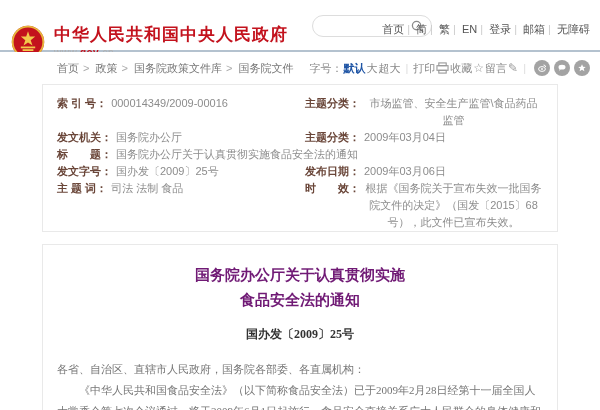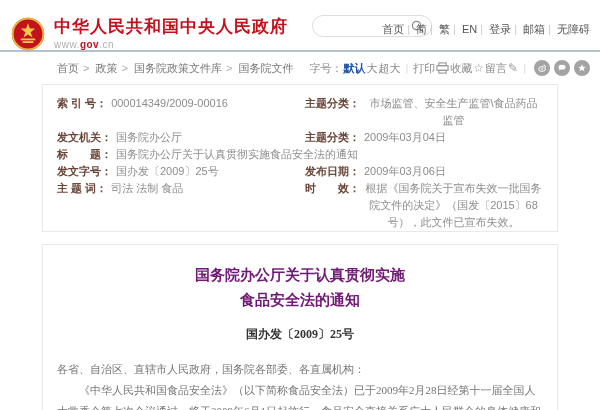--- a/index.html
+++ b/index.html
@@ -2,21 +2,21 @@
 <html><head>
 <meta charset="utf-8">
 <style>
   * { margin:0; padding:0; box-sizing:border-box; }
   html,body { width:600px; height:410px; overflow:hidden; background:#fff;
     font-family:"Liberation Sans","DejaVu Sans",sans-serif; }
 
   
   .header { position:relative; height:52px; background:#fff;
     border-bottom:2px solid #b4c2cf; }
-  .logo-wrap { position:absolute; left:10px; top:16px; display:flex; align-items:flex-start; }
+  .logo-wrap { position:absolute; left:10px; top:24px; display:flex; align-items:flex-start; }
   .emblem { width:36px; height:36px; }
   .site-id { margin-left:8px; }
   .site-title { font-size:17px; font-weight:bold; color:#c3121d; letter-spacing:1px; line-height:22px; }
   .site-url { font-size:10px; color:#b0b0b0; line-height:14px; letter-spacing:.5px; }
   .site-url .gov { color:#c3121d; font-weight:bold; }
   .search-pill { position:absolute; left:312px; top:15px; width:120px; height:22px;
     border:1px solid #ddd; border-radius:11px; background:#fff; display:flex;
     align-items:center; justify-content:flex-end; padding-right:7px; }
   .search-pill input { border:none; outline:none; flex:1; height:18px; font-size:11px;
     padding-left:10px; background:transparent; color:#666; min-width:0; }

